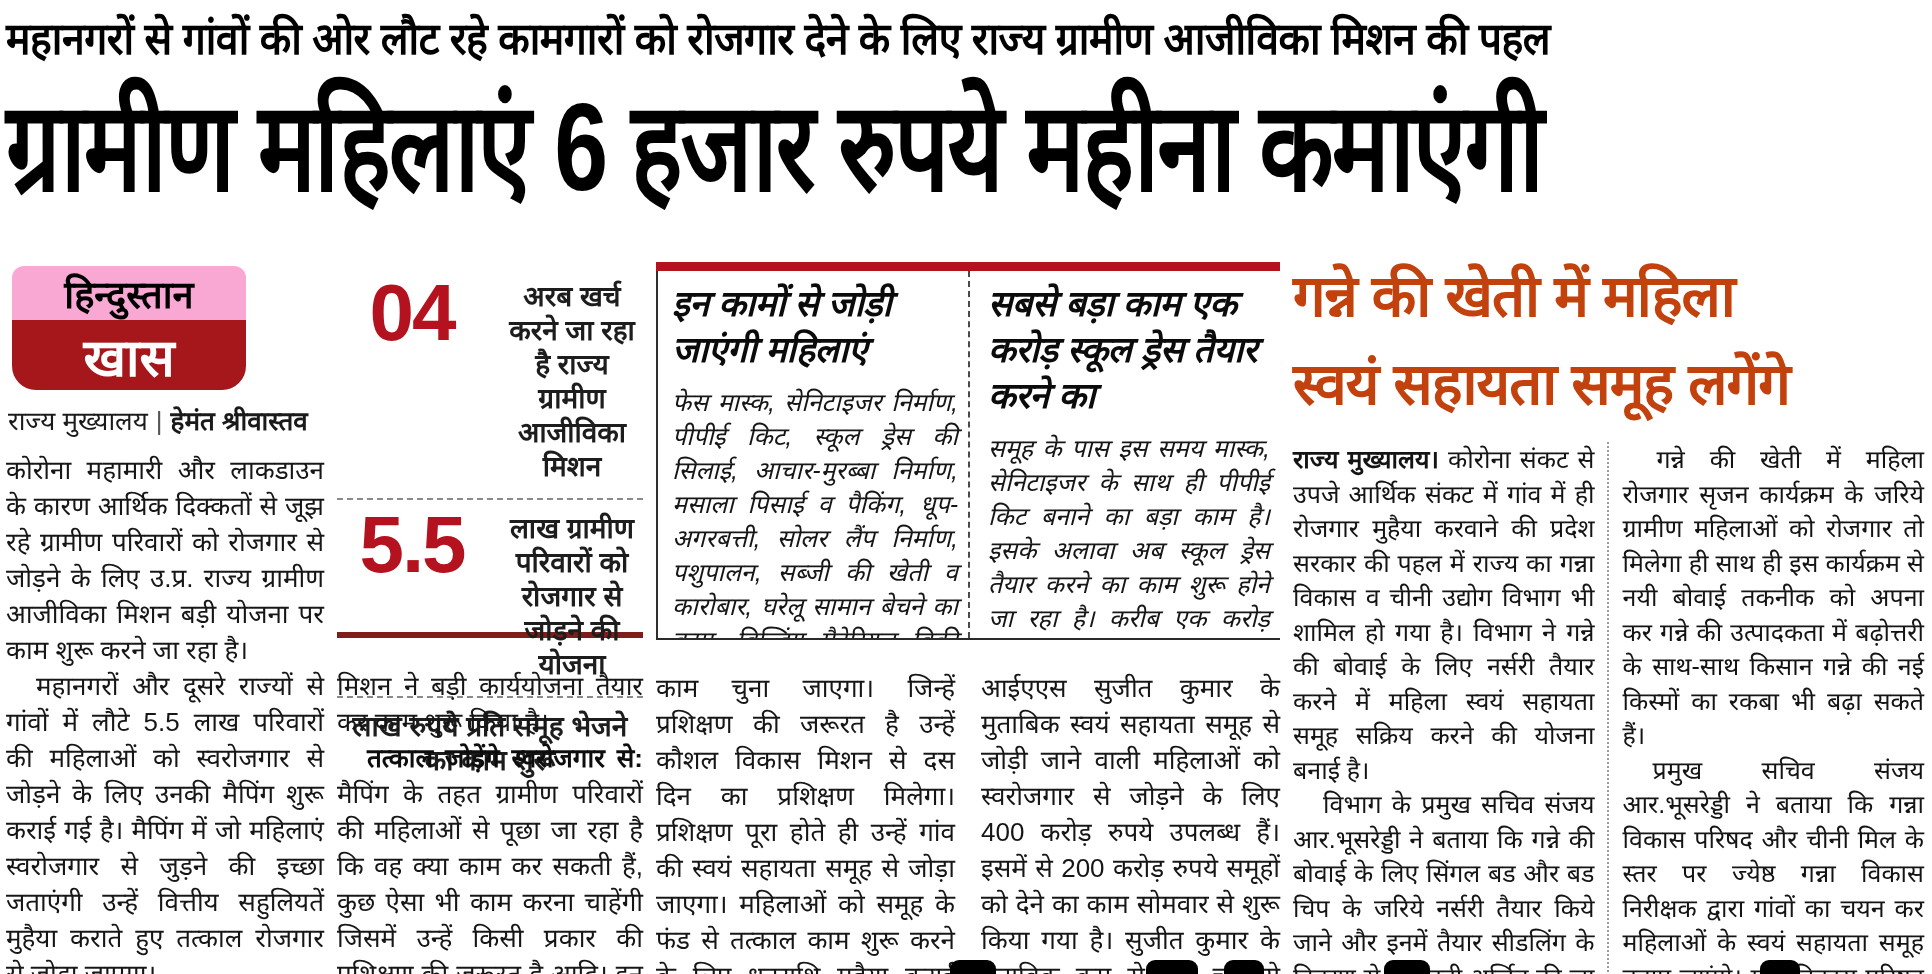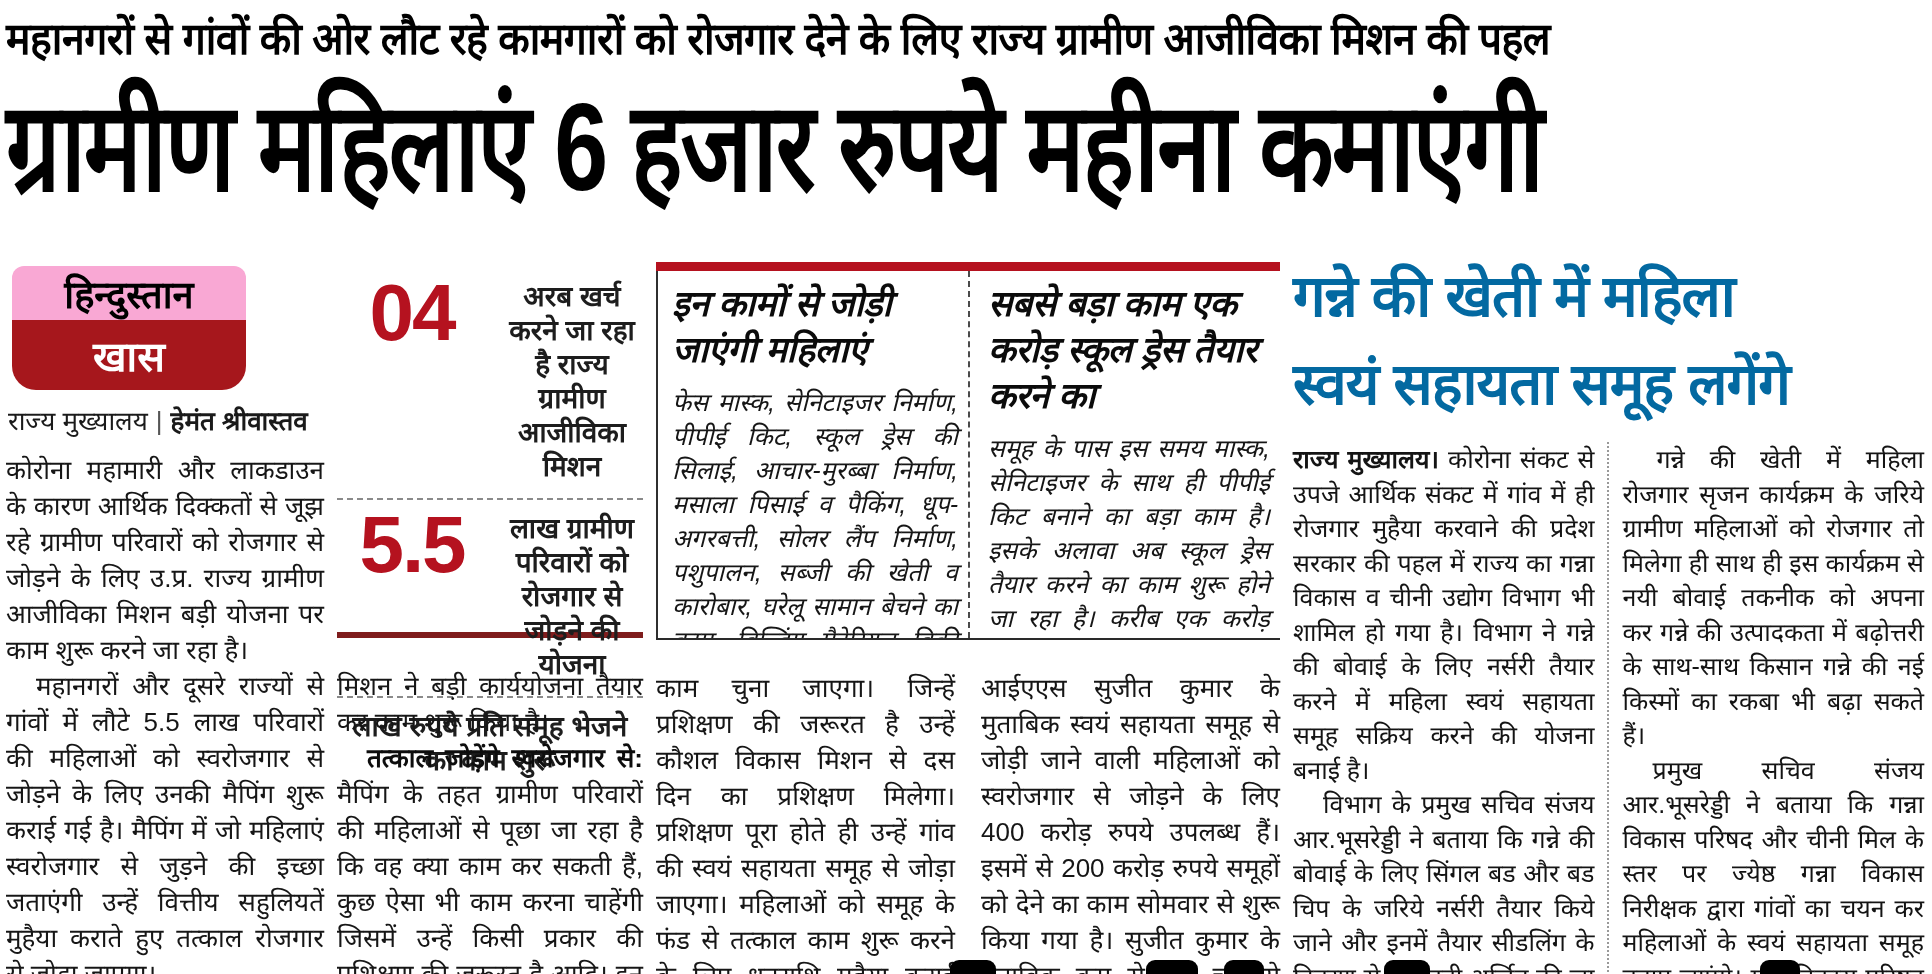--- a/index.html
+++ b/index.html
@@ -28,21 +28,21 @@
   }
   p { margin:0; }
   .body-text { font-size:26px; line-height:36px; text-align:justify; color:#161616; }
   .para + .para { text-indent:30px; }
   .lead-in { font-weight:800; color:#0d0d0d; }
   
   .brand-badge { width:234px; border-radius:12px 12px 24px 24px; overflow:hidden; margin:4px 0 12px 6px; }
   .brand-top { height:54px; display:flex; align-items:center; justify-content:center;
     font-size:38px; font-weight:800; color:#000; }
   .brand-bottom { height:70px; display:flex; align-items:center; justify-content:center;
-    font-size:41px; font-weight:800; color:#fff; }
+    font-size:52px; font-weight:800; color:#fff; }
   .byline { font-size:26px; margin:2px 0 14px 2px; color:#1a1a1a; }
   .byline-sep { margin:0 8px; color:#555; }
   .byline-reporter { font-weight:800; }
   
   .stats-block { height:376px; border-bottom:6px solid #7f1d1d; padding-top:6px;text-align:center; }
   .stat-row { display:flex; gap:14px; align-items:flex-start; padding:8px 0 14px 0; }
   .stat-row + .stat-row { border-top:2px dashed #8a8a8a; }
   .stat-value { min-width:150px; font-size:80px; line-height:74px; font-weight:700; letter-spacing:-2px; }
   .stat-label { font-size:28px; line-height:34px; font-weight:700; color:#1d1d1d; padding-top:4px; }
   .cont-a { margin-top:30px; }
@@ -51,21 +51,21 @@
   .redbar { height:9px; width:100%; }
   .boxes-grid { display:grid; grid-template-columns:1fr 1fr; height:calc(100% - 9px); }
   .infobox { padding:8px 10px 0 14px; overflow:hidden;font-style:italic; }
   .infobox.left  { border-left:2px solid #2f2f2f; }
   .infobox.right { border-left:2px dashed #4a4a4a; padding-left:18px; }
   .infobox-title { font-size:36px; line-height:46px; font-weight:800; color:#0b0b0b;
     letter-spacing:-0.5px; margin:2px 0 12px 0; }
   .infobox-body { font-size:25px; line-height:34px; }
   .cont-grid { display:grid; grid-template-columns:1fr 1fr; column-gap:26px; margin-top:30px; }
   
-  .second-headline { margin:-10px 0 14px 0; font-size:58px; font-weight:800; color:#0369a1;
+  .second-headline { margin:-10px 0 14px 0; font-size:58px; font-weight:800; color:#c2410c;
     line-height:88px; letter-spacing:-1px; }
   .right-cols { display:grid; grid-template-columns:1fr 1fr; }
   .rcol { font-size:25px; line-height:34.5px; text-align:justify; }
   .rcol.r1 { padding-right:12px; border-right:2px dotted #999; }
   .rcol.r2 { padding-left:14px; }
   .rcol .first-indent { text-indent:34px; }
   .dateline { font-weight:800; }
   
   .cutoff { position:absolute; bottom:-14px; left:950px; height:28px; display:flex; align-items:flex-start; }
   .cutoff span { display:block; background:#000; height:28px; border-radius:9px 9px 0 0; }

